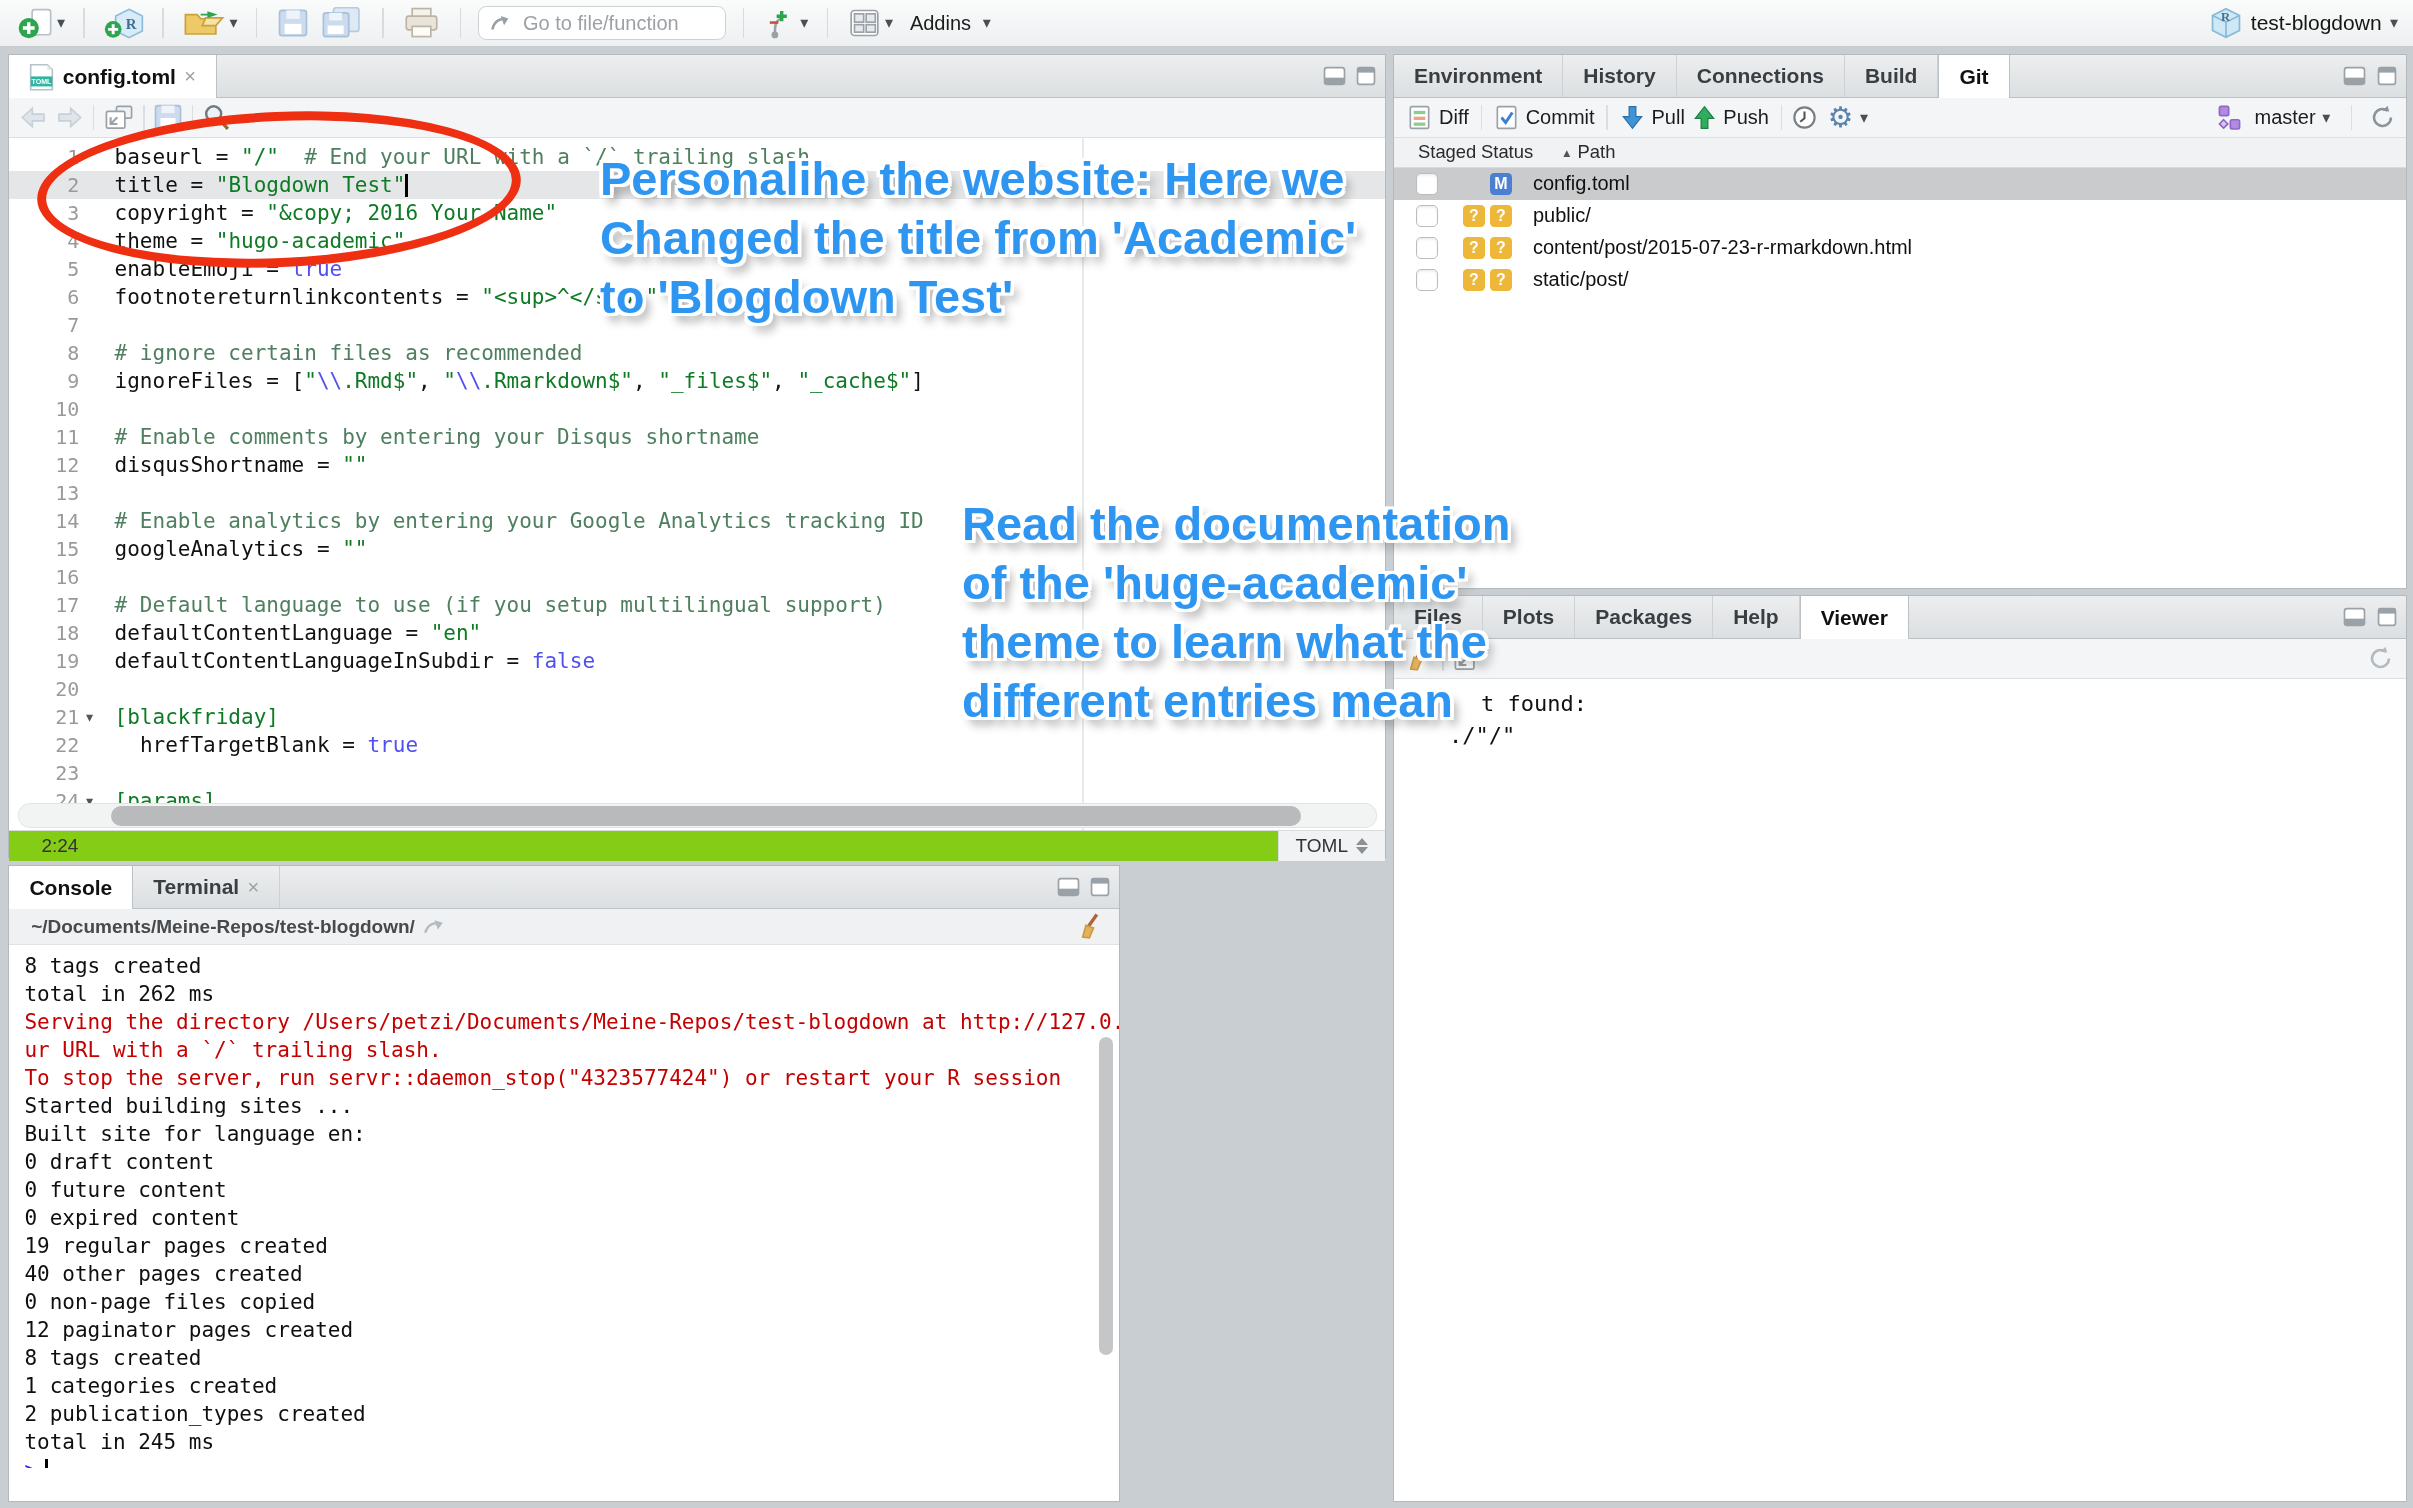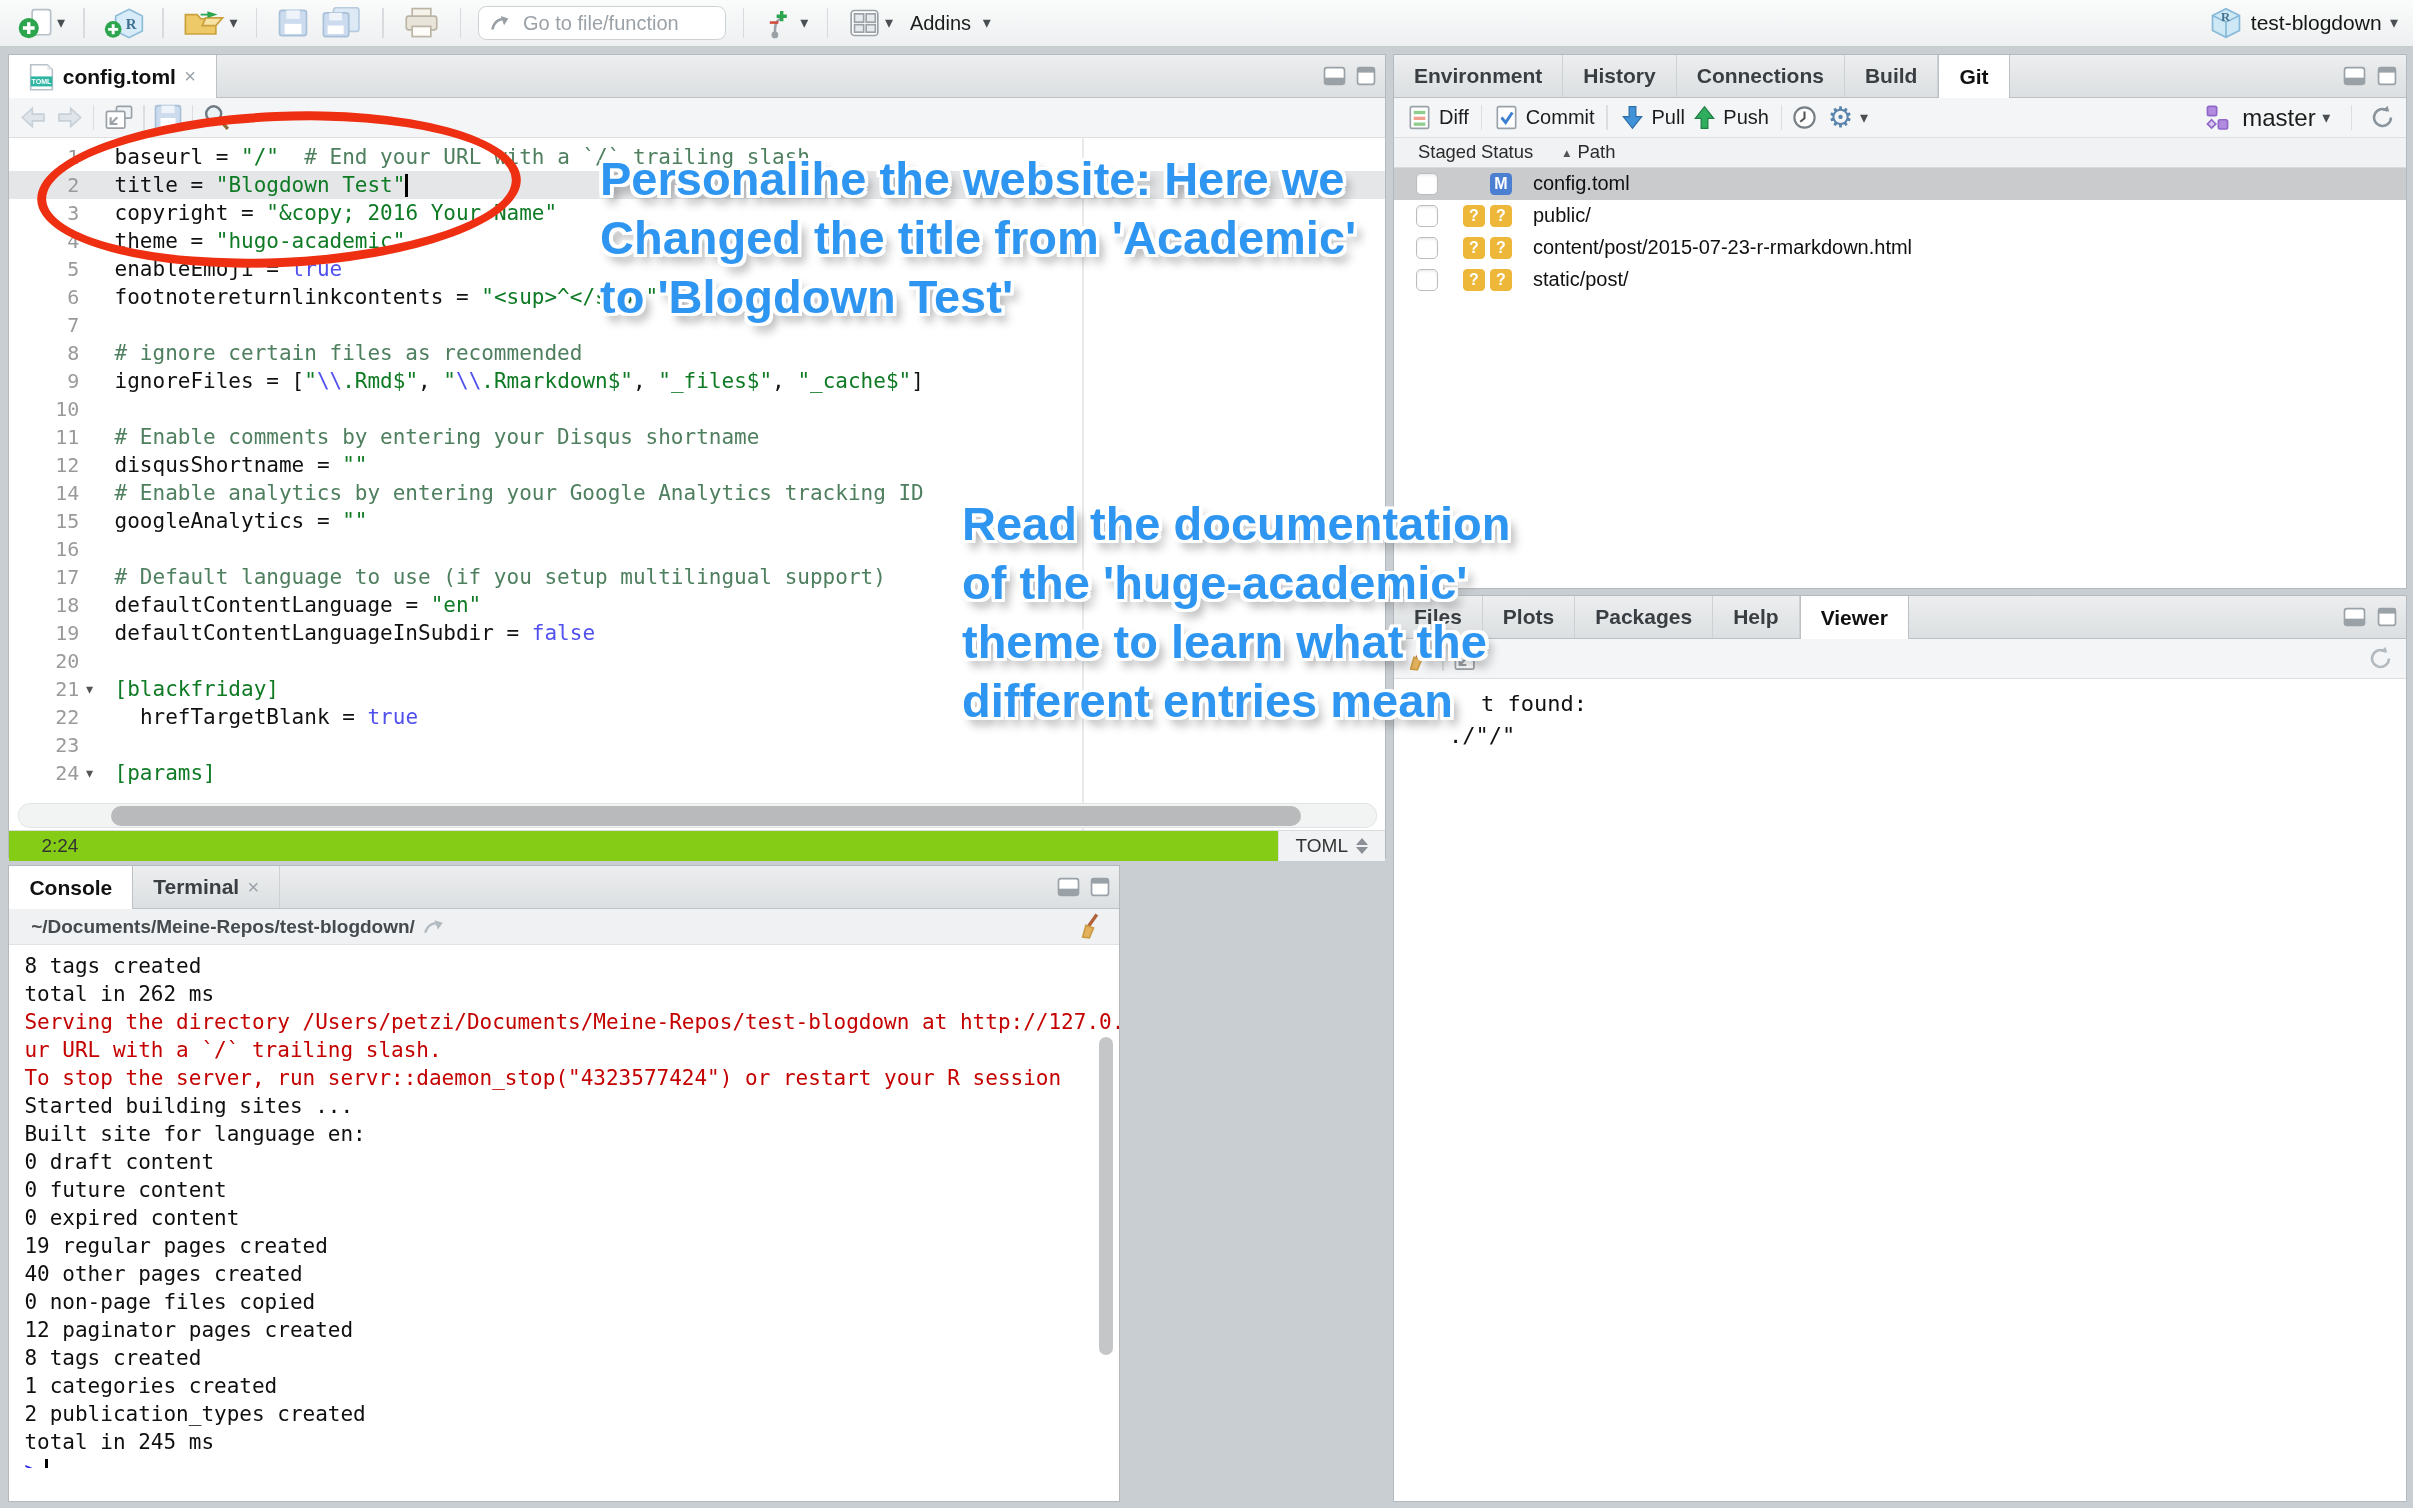--- a/index.html
+++ b/index.html
@@ -98,21 +98,21 @@
   
   .red-ellipse{position:absolute;left:37px;top:112px;width:466px;height:137px;border:9.2px solid #ee2f12;border-radius:50%;transform:rotate(-2.5deg);z-index:40;pointer-events:none;}
   .note{position:absolute;z-index:50;pointer-events:none;font-weight:bold;font-size:47px;line-height:59px;color:#2e96f1;font-family:"Liberation Sans",sans-serif;
     text-shadow:-3.4px -3.4px 0 #fff,3.4px -3.4px 0 #fff,-3.4px 3.4px 0 #fff,3.4px 3.4px 0 #fff,-3.4px 0 0 #fff,3.4px 0 0 #fff,0 -3.4px 0 #fff,0 3.4px 0 #fff,5.9px 7.5px 10px rgba(40,40,40,.45);}
   #note1{left:600px;top:149px;}
   #note2{left:962px;top:494px;}
 
   
   .i{display:inline-block;vertical-align:middle;flex:none;}
   .gear-glyph{font-size:28.5px;color:#5b84ad;line-height:1;}
-  .branch-label{font-size:24px;color:#1c1c1c;}
+  .branch-label{font-size:20px;color:#1c1c1c;}
 </style>
 </head>
 <body>
 
 <div class="screen">
 
   <header class="main-toolbar">
     <div class="tb-group">
       <span class="tb-btn">
         <svg class="i" width="37" height="34" viewBox="0 0 44 40">
@@ -311,20 +311,25 @@
           </div>
           <div class="cl">
             <span class="ln">11</span>
             <span class="fold"></span>
             <span class="ct"><span class="k-com"># Enable comments by entering your Disqus shortname</span></span>
           </div>
           <div class="cl">
             <span class="ln">12</span>
             <span class="fold"></span>
             <span class="ct"><span class="k-id">disqusShortname</span><span class="k-op"> = </span><span class="k-str">""</span></span>
+          </div>
+          <div class="cl">
+            <span class="ln">13</span>
+            <span class="fold"></span>
+            <span class="ct"></span>
           </div>
           <div class="cl">
             <span class="ln">14</span>
             <span class="fold"></span>
             <span class="ct"><span class="k-com"># Enable analytics by entering your Google Analytics tracking ID</span></span>
           </div>
           <div class="cl">
             <span class="ln">15</span>
             <span class="fold"></span>
             <span class="ct"><span class="k-id">googleAnalytics</span><span class="k-op"> = </span><span class="k-str">""</span></span>

